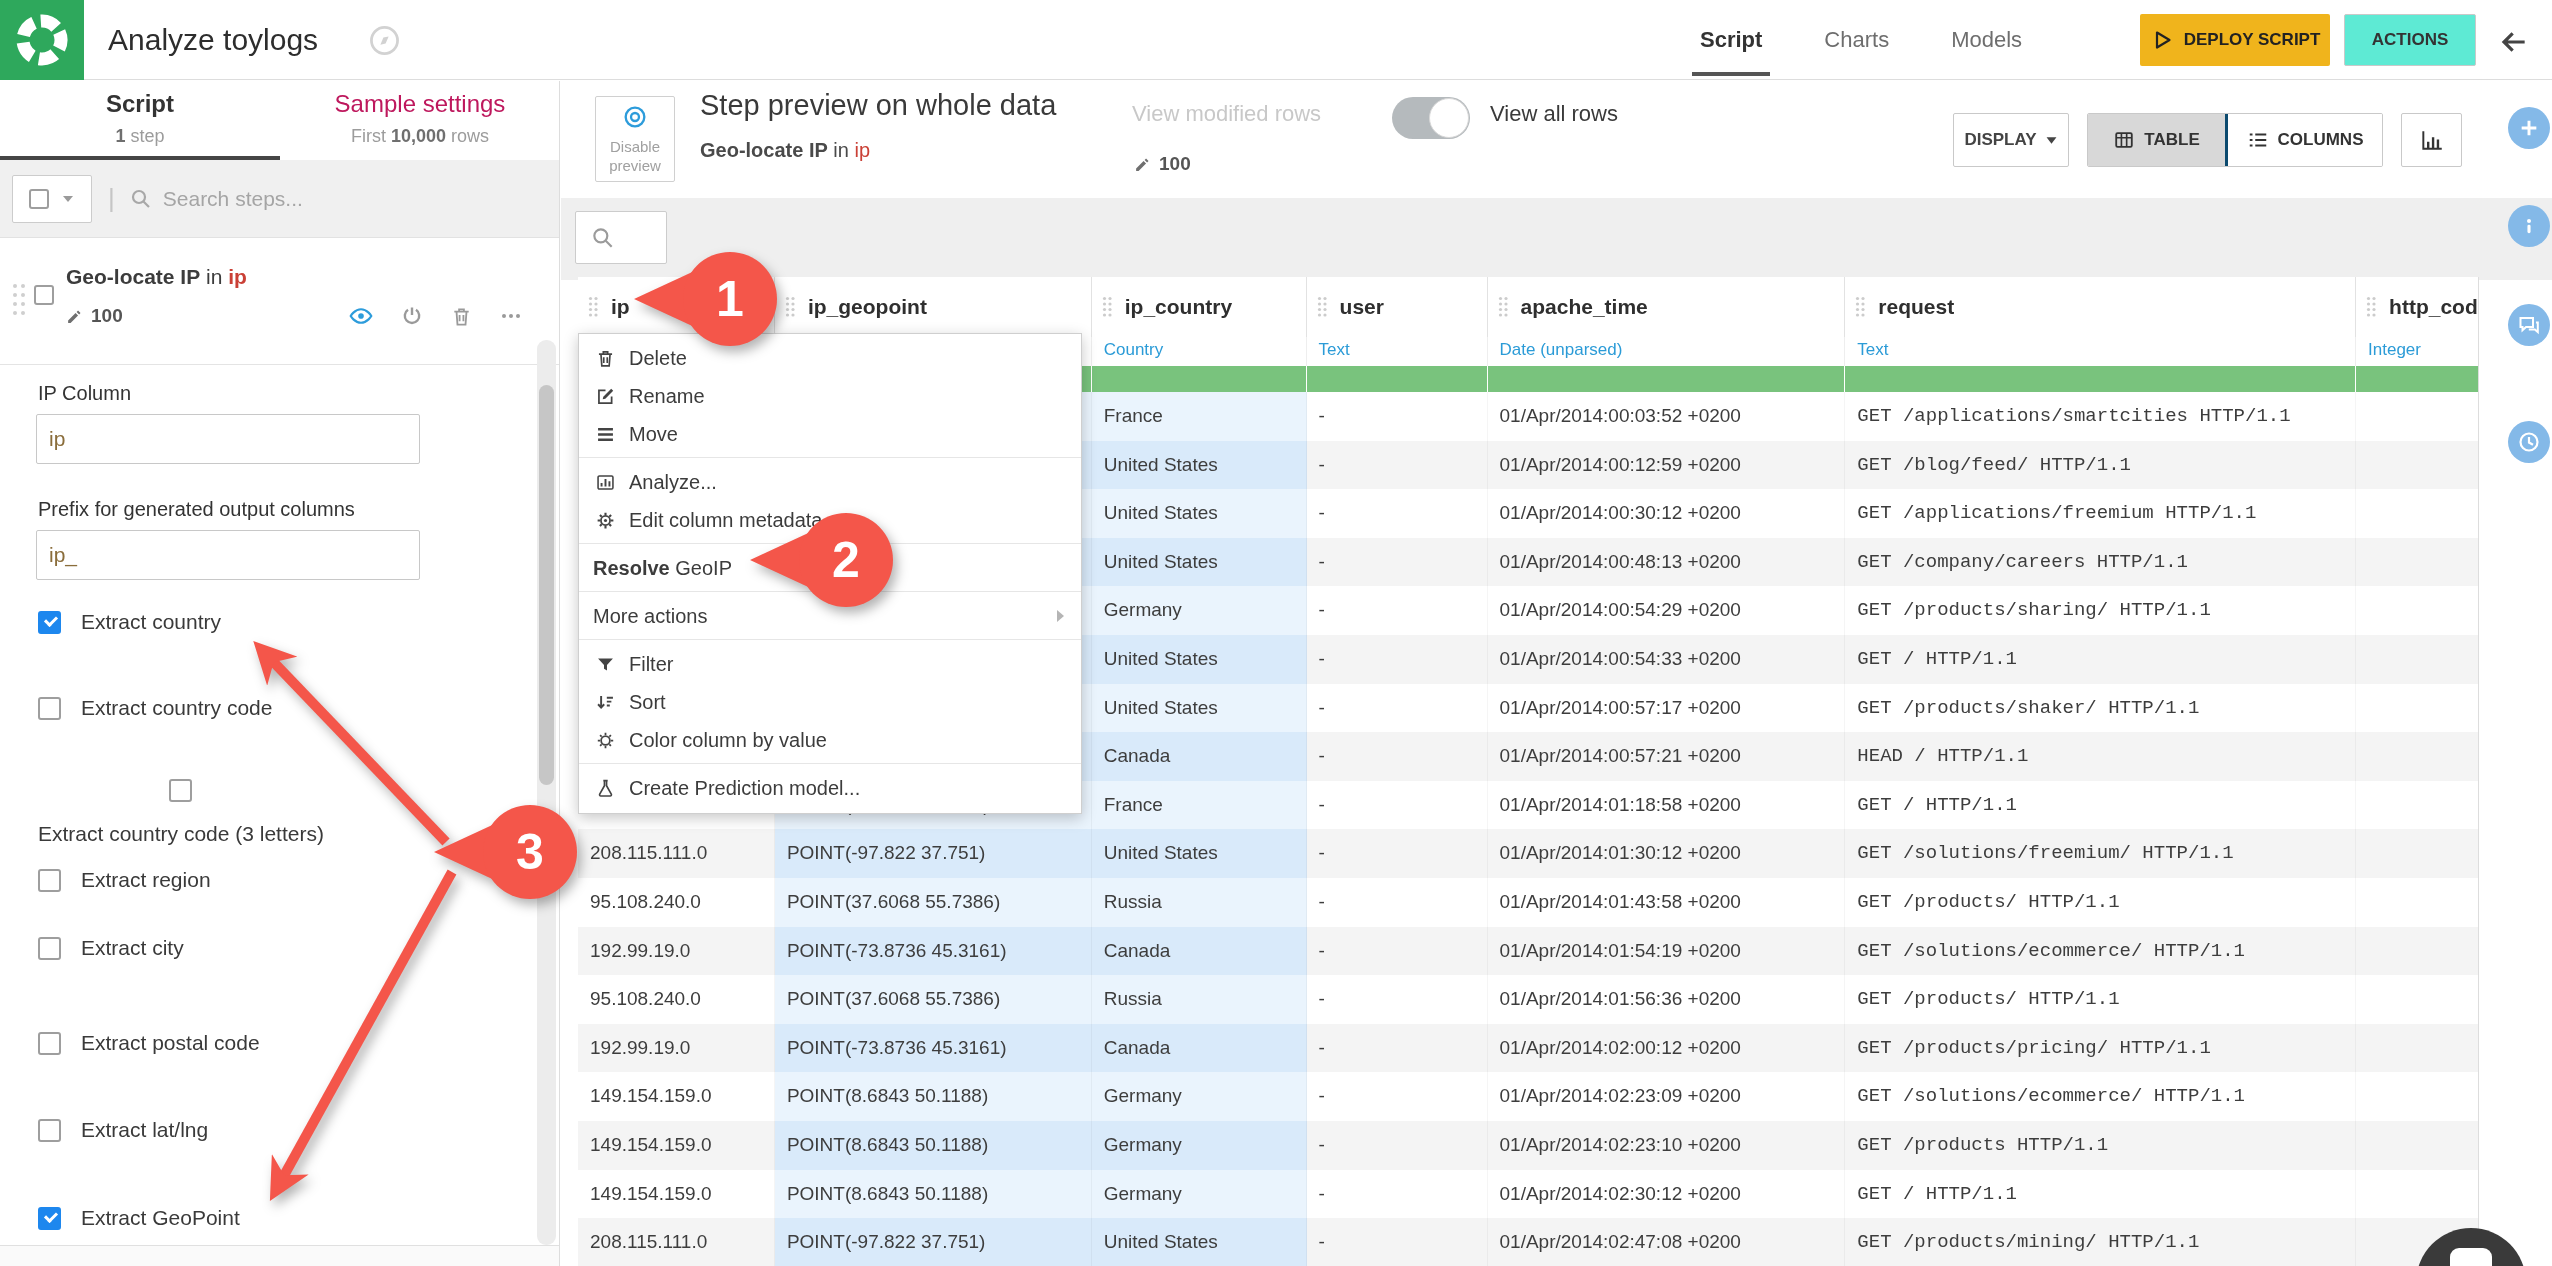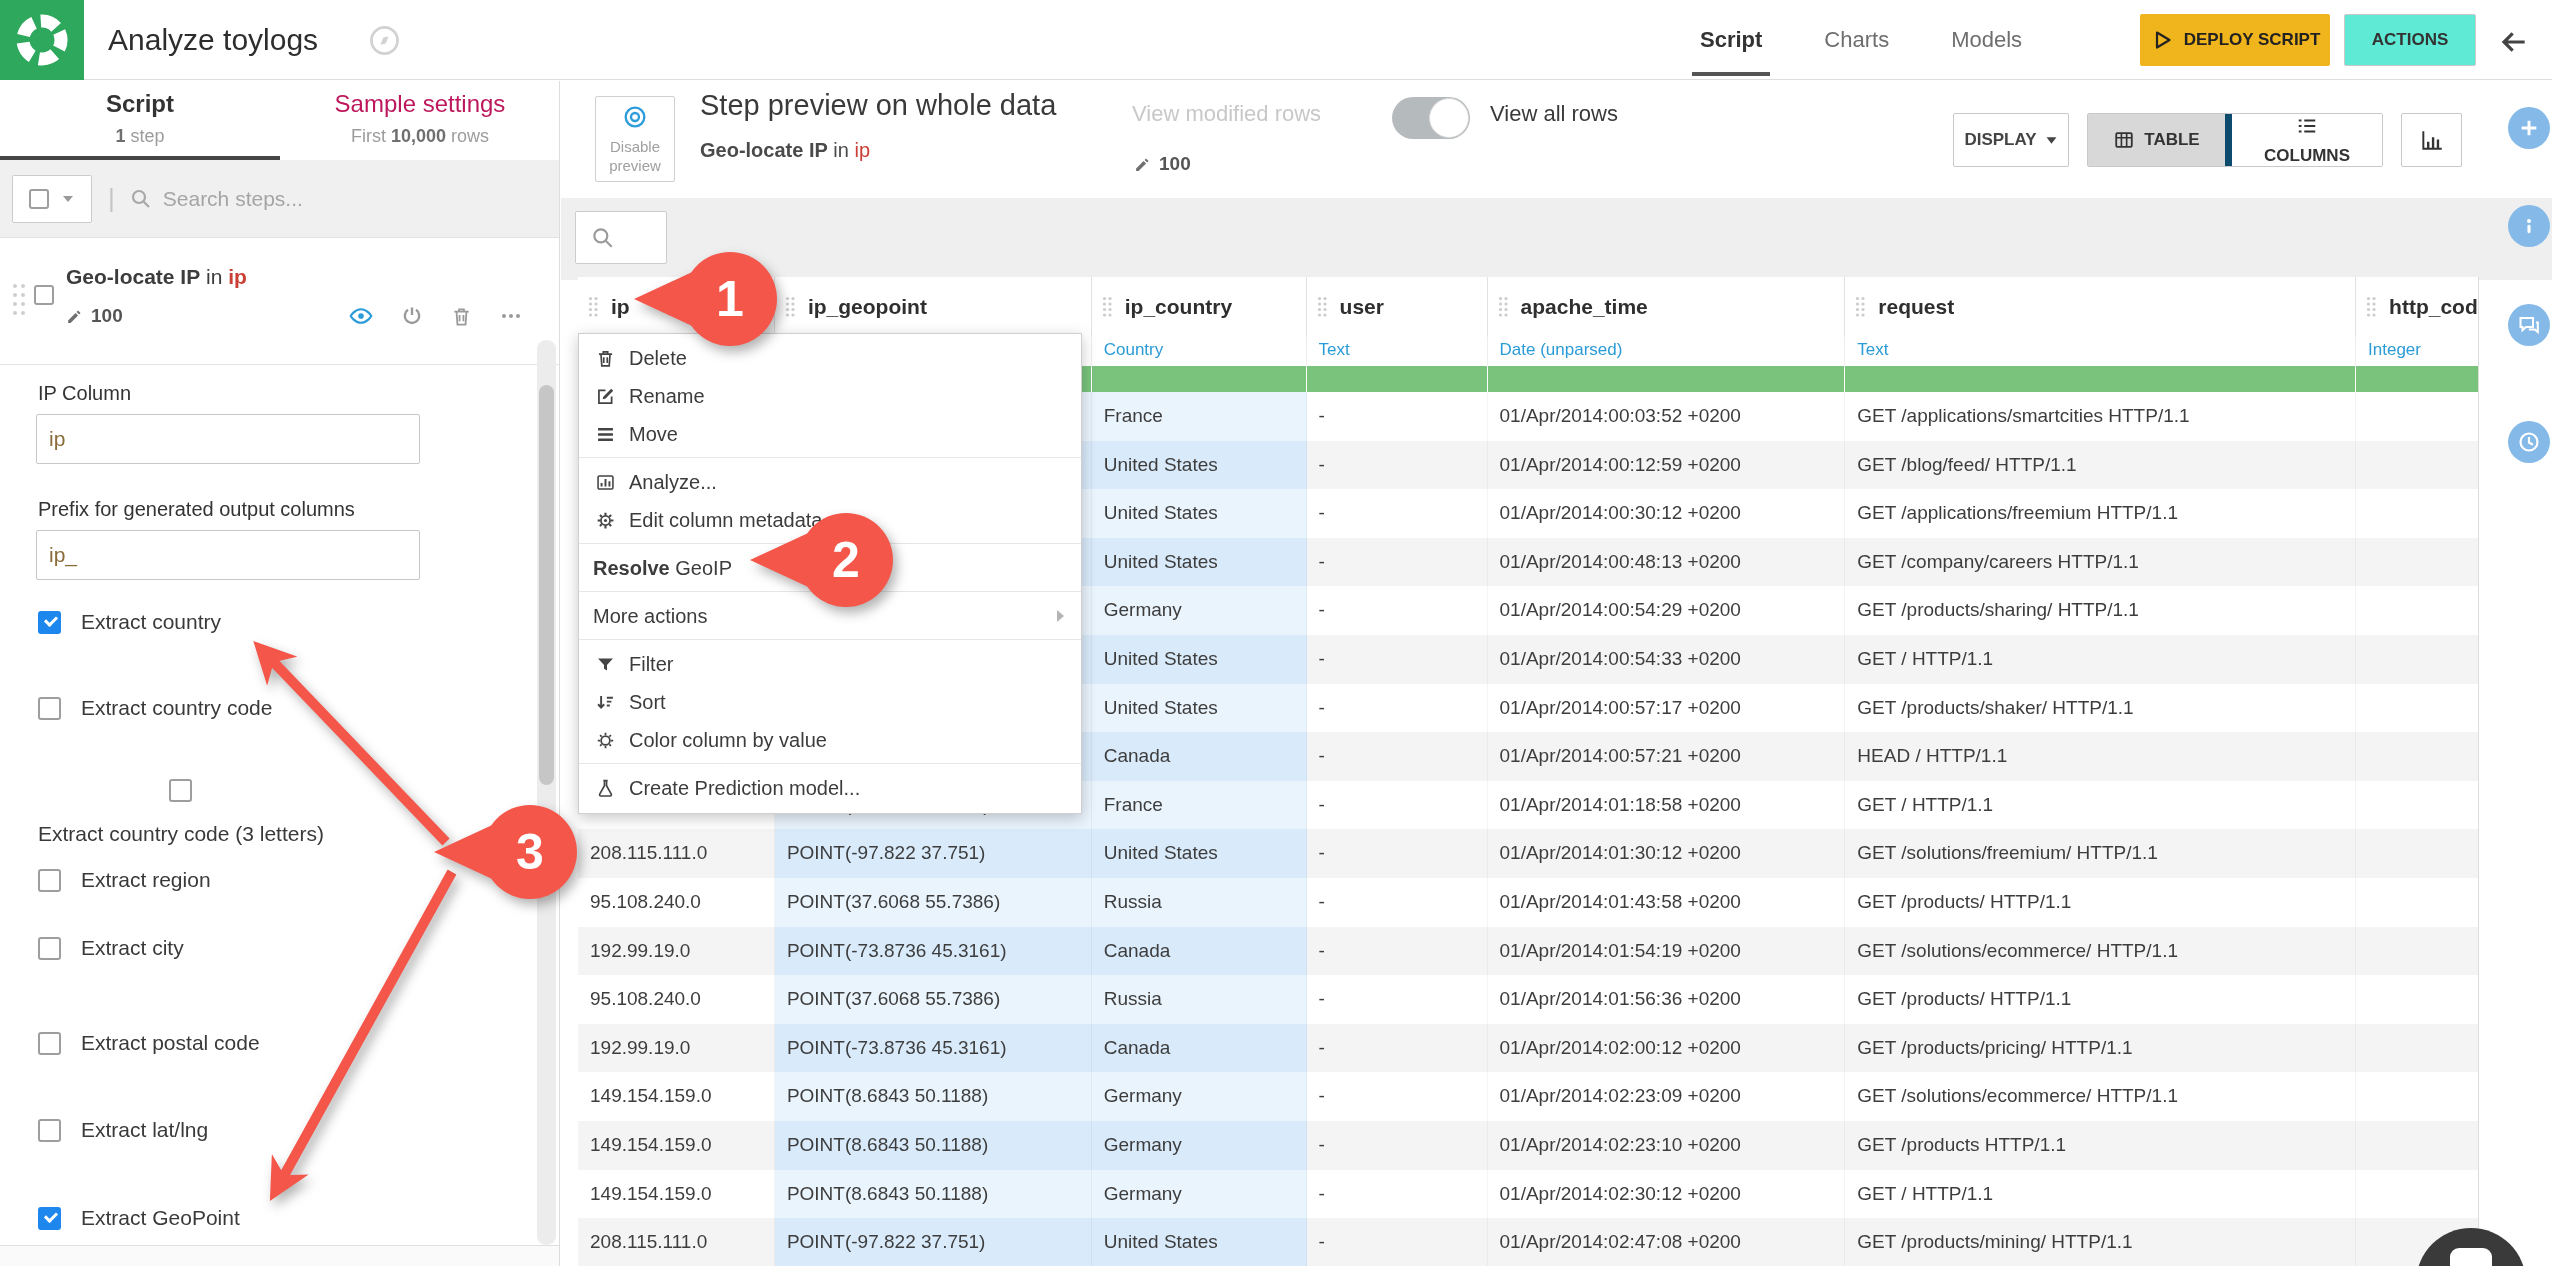--- a/index.html
+++ b/index.html
@@ -66,21 +66,21 @@
   .mt-sub .red { color:#ca4036; }
   .view-mod { position:absolute; left:571px; top:20px; font-size:22px; color:#c8c8c8; }
   .toggle { position:absolute; left:831px; top:16px; width:78px; height:42px; background:#b5babd; border-radius:21px; cursor:pointer; }
   .toggle .knob { position:absolute; right:1px; top:1px; width:40px; height:40px; background:#fff; border:1px solid #d8d8d8; border-radius:50%; }
   .view-all { position:absolute; left:929px; top:20px; font-size:22px; color:#3a3a3a; }
   .mt-count { position:absolute; left:573px; top:72px; display:flex; align-items:center; gap:8px; font-size:19px; font-weight:700; color:#555; }
   .btn-display { position:absolute; left:1392px; top:32px; width:116px; height:54px; background:#fff; border:1px solid #c9c9c9; border-radius:2px; display:flex; align-items:center; justify-content:center; gap:8px; font-size:17px; font-weight:700; color:#444; font-family:inherit; cursor:pointer; }
   .seg-group { position:absolute; left:1526px; top:32px; width:296px; height:54px; border:1px solid #c9c9c9; border-radius:2px; display:flex; overflow:hidden; }
   .seg { display:flex; align-items:center; justify-content:center; gap:9px; font-size:17px; font-weight:700; color:#333; cursor:pointer; background:#fff; }
   .seg.table-seg { width:138px; background:#d8d8d8; }
-  .seg.cols-seg { width:158px; border-left:7px solid #0c4a6e;flex-direction:column; }
+  .seg.cols-seg { width:158px; border-left:3px solid #0c4a6e; }
   .btn-chart { position:absolute; left:1840px; top:32px; width:61px; height:54px; background:#fff; border:1px solid #c9c9c9; border-radius:2px; display:flex; align-items:center; justify-content:center; cursor:pointer; }
 
   .gray-strip { position:absolute; left:561px; top:198px; width:2310px; height:82px; background:#efefef; }
   .tbl-search { position:absolute; left:14px; top:13px; width:92px; height:53px; background:#fff; border:1px solid #ccc; border-radius:2px; display:flex; align-items:center; padding-left:14px; cursor:text; }
   .row-col-count { position:absolute; right:8px; top:0; height:82px; display:flex; align-items:center; gap:9px; font-size:19px; }
   .rc-rows { font-weight:700; color:#555; }
   .rc-sep { color:#aaa; }
   .rc-cols { font-weight:700; color:#2795d4; cursor:pointer; }
 
   
@@ -91,21 +91,21 @@
   .hname .cname { font-size:21px; font-weight:700; color:#2f2f2f; }
   .hmean > div { height:29px; line-height:26px; padding-left:12px; font-size:17px; color:#2b9bd7; border-right:1px solid #eee; background:#fff; cursor:pointer; overflow:hidden; white-space:nowrap; }
   .gband > div { height:26px; background:#79c37d; border-right:1px solid #fff; }
   .hband > div:nth-of-type(1){ width:197px; } .hband > div:nth-of-type(2){ width:317px; }
   .hband > div:nth-of-type(3){ width:215px; } .hband > div:nth-of-type(4){ width:181px; }
   .hband > div:nth-of-type(5){ width:358px; } .hband > div:nth-of-type(6){ width:511px; }
   .hband > div:nth-of-type(7){ width:122px; border-right:none; }
   .tbody { }
   .trow { display:flex; height:48.6px; }
   .trow > div { line-height:48.6px; padding-left:12px; font-size:19px; color:#3d3d3d; white-space:nowrap; overflow:hidden; border-right:1px solid rgba(0,0,0,0.04); cursor:cell; }
-  .c0{width:197px;} .c1{width:317px;} .c2{width:215px;} .c3{width:181px;} .c4{width:358px;} .c5{width:511px;} .c6{width:122px; border-right:none!important;}
+  .c0{width:197px;} .c1{width:317px;} .c2{width:215px;} .c3{width:181px;} .c4{width:358px;} .c5{width:511px;font-family:Liberation Mono, monospace;} .c6{width:122px; border-right:none!important;}
   .trow:nth-of-type(even) > div { background:#f4f4f4; }
   .trow > .c1, .trow > .c2 { background:#eaf4fd; }
   .trow:nth-of-type(even) > .c1, .trow:nth-of-type(even) > .c2 { background:#d9eafa; }
 
   
   .ctx-menu { position:absolute; left:578px; top:333px; width:504px; background:#fff; border:1px solid #cfcfcf; box-shadow:0 4px 14px rgba(0,0,0,0.22); z-index:10; padding:5px 0 6px 0; }
   .mi { height:38px; display:flex; align-items:center; padding:0 14px; gap:12px; font-size:20px; color:#3c3c3c; cursor:pointer; }
   .mi .mi-ic { width:24px; height:24px; flex:none; display:flex; align-items:center; justify-content:center; }
   .mi .b { font-weight:700; }
   .mi.sep { border-bottom:1px solid #e6e6e6; margin-bottom:5px; padding-bottom:4px; height:43px; }

